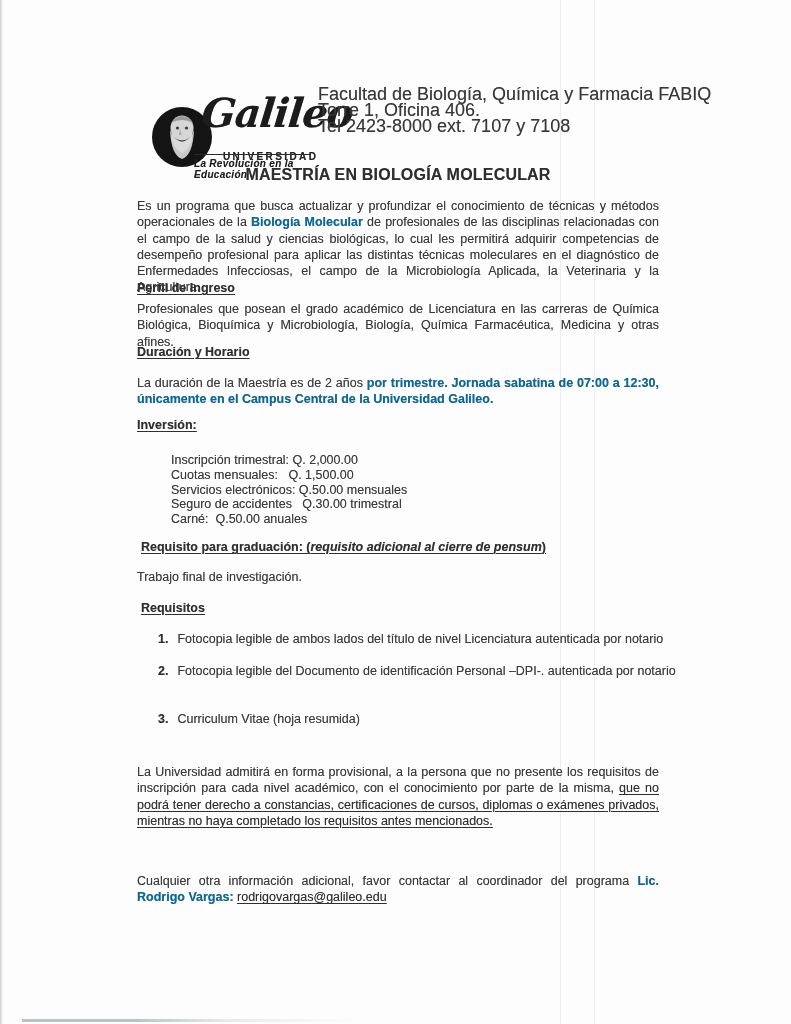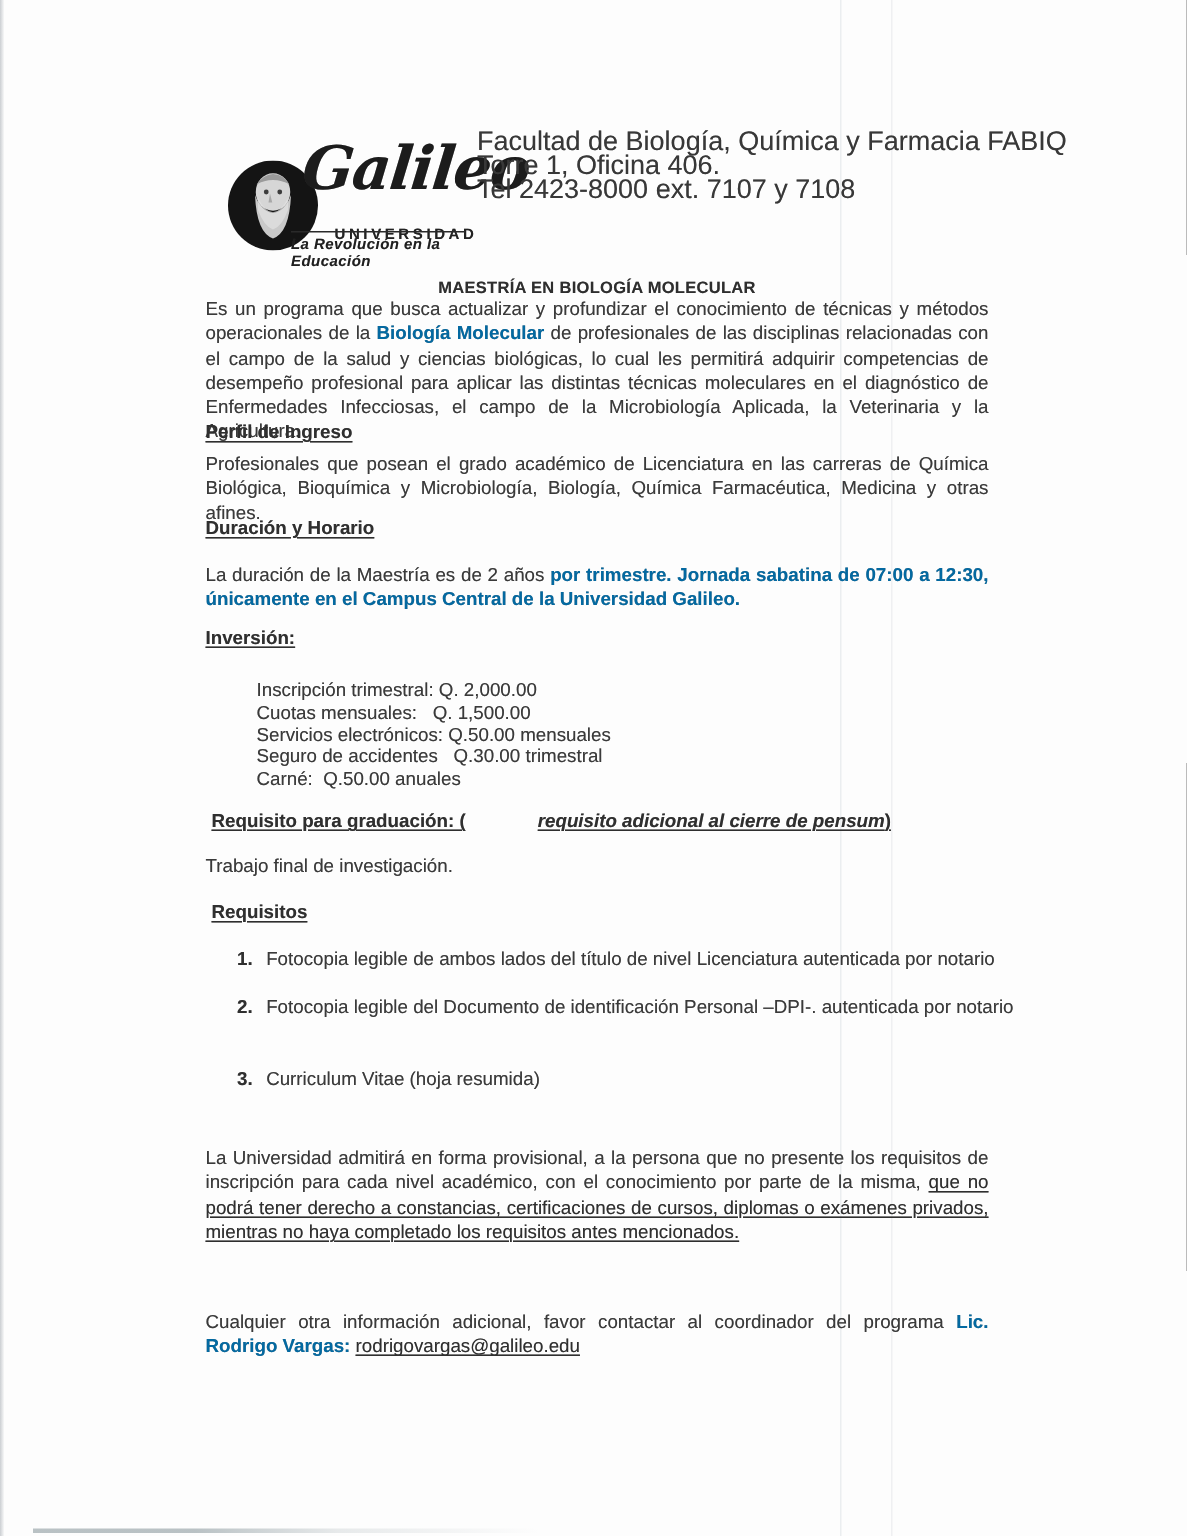--- a/index.html
+++ b/index.html
@@ -26,32 +26,32 @@
   .logo-script{position:absolute;left:52px;top:-14px;
     font-family:"DejaVu Serif",serif;font-style:italic;font-weight:bold;
     font-size:40px;color:#1c1c1c;letter-spacing:-1px;transform:skewX(-6deg);}
   .logo-sub{position:absolute;left:73px;top:48px;font-size:10px;font-weight:bold;
     letter-spacing:2.4px;color:#222;}
   .logo-rule{position:absolute;left:44px;top:51px;width:116px;height:0;border-top:1.6px solid #2a2a2a;}
   .logo-tagline{position:absolute;left:44px;top:55px;font-size:10px;font-weight:bold;color:#1f1f1f;letter-spacing:.3px;font-style:italic;}
   .contact{position:absolute;left:318px;top:86px;font-size:18px;line-height:16px;color:#383838;}
   
   .blk{position:absolute;left:137px;width:522px;font-size:12.5px;line-height:16.3px;}
-  .title{top:184px;text-align:center;font-weight:bold;font-size:11px;letter-spacing:.2px;color:#2e2e2e;}
+  .title{top:167px;text-align:center;font-weight:bold;font-size:16px;letter-spacing:.2px;color:#2e2e2e;}
   .just{text-align:justify;}
   .hd{font-weight:bold;color:#2f2f2f;}
   .hd .u{text-decoration:underline;text-underline-offset:2px;text-decoration-thickness:1.4px;}
   b{color:#0369a1;}
   .bu{font-weight:normal;text-decoration:underline;text-underline-offset:2px;text-decoration-thickness:1.4px;color:#2f2f2f;}
   .inv-list{top:453px;}
   .inv-item{margin-left:34px;line-height:14.8px;white-space:pre-wrap;}
   .num-item{padding-left:21px;}
   .num-item .num{font-weight:bold;color:#2f2f2f;margin-right:9px;}
   .indent4{margin-left:4px;}
-  .it{font-style:italic;margin-left:48px;}
+  .it{font-style:italic;}
 </style>
 </head>
 <body>
 
 <div class="page">
 
   <div class="edge-left"></div>
   <div class="streak-a"></div>
   <div class="streak-b"></div>
   <div class="bottom-line"></div>

